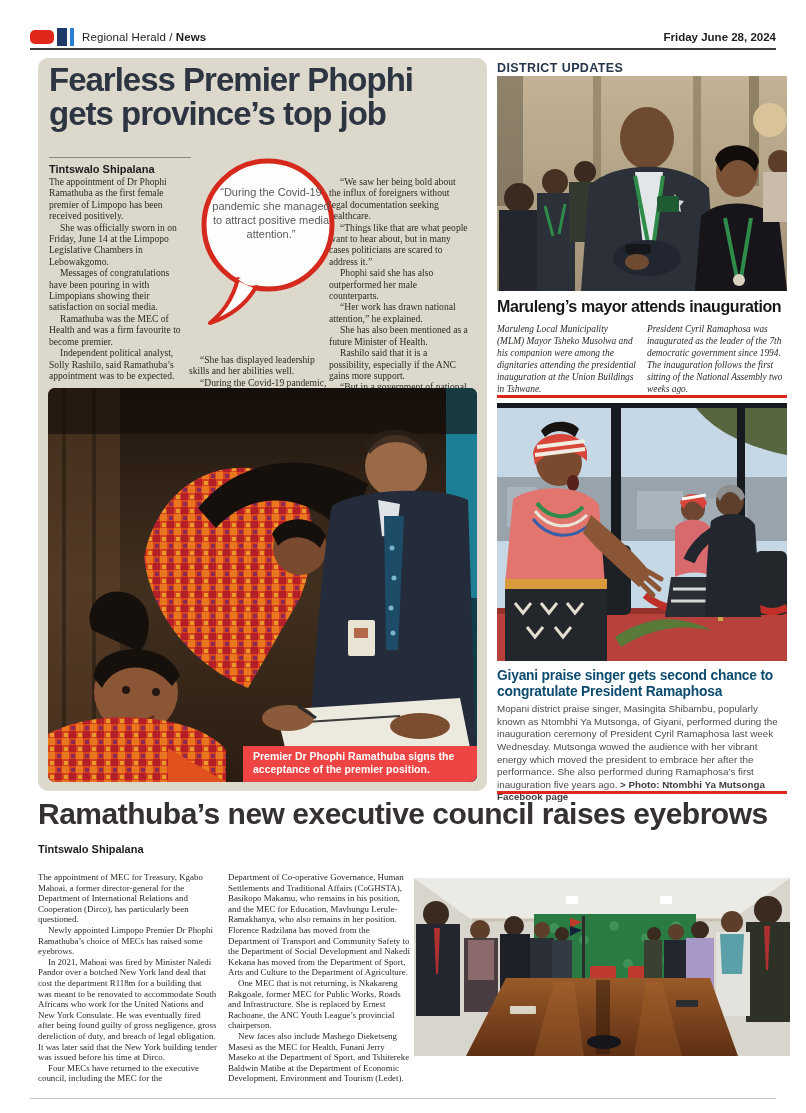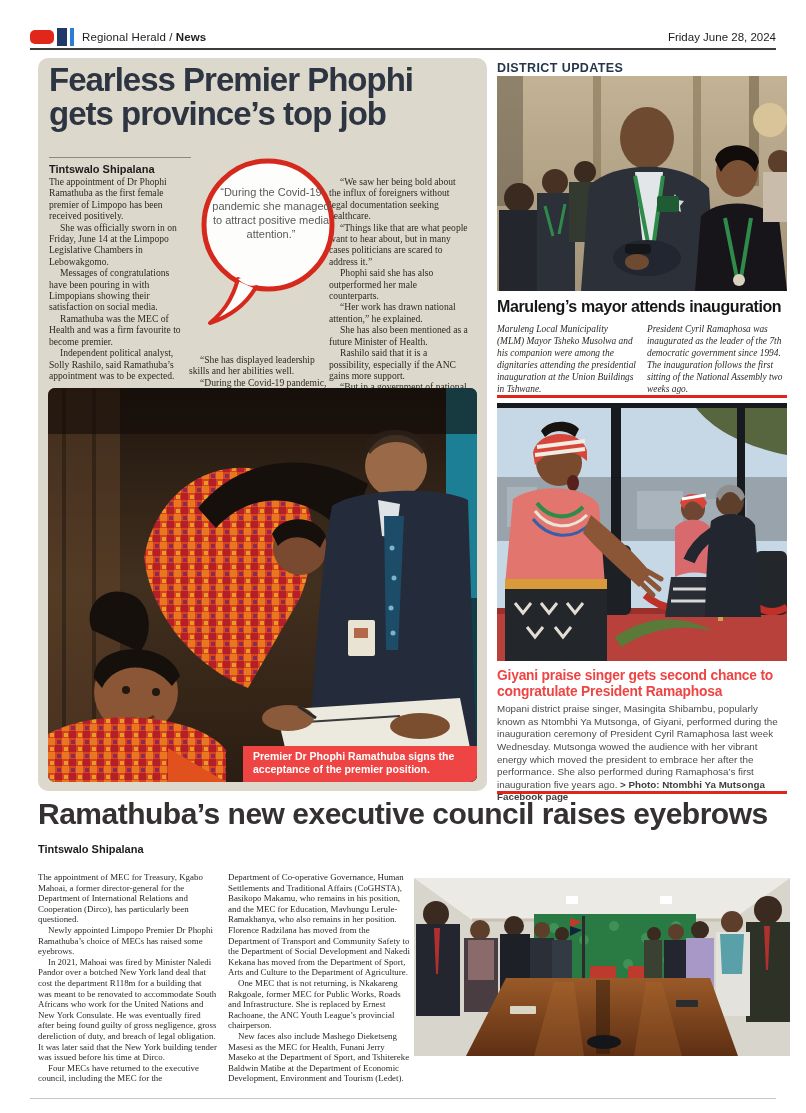--- a/index.html
+++ b/index.html
@@ -10,21 +10,21 @@
   
   .masthead { position:absolute; left:30px; top:26px; width:746px; height:22px;
               display:flex; align-items:center; justify-content:space-between; }
   .brand { display:flex; align-items:center; gap:8px; }
   .logo { display:flex; align-items:center; gap:3px; }
   .logo-red  { width:24px; height:14px; background:#e0271a; border-radius:5px; }
   .logo-navy { width:10px; height:18px; background:#1f3a68; }
   .logo-blue { width:4px;  height:18px; background:#2a7fd4; }
   .brand-text { font-size:11.5px; color:#1d1d1d; letter-spacing:.1px; }
   .brand-text b { font-weight:700; }
-  .issue-date { font-size:11.5px; font-weight:400; color:#1d1d1d;text-align:right; }
+  .issue-date { font-size:11.5px; font-weight:700; color:#1d1d1d;text-align:right; }
   .masthead-rule { position:absolute; left:30px; top:48px; width:746px; height:2px; background:#3c3c3c; }
   .footer-rule { position:absolute; left:30px; top:1098px; width:746px; height:1px; background:#c7c7c2; }
 
   
   .lead-panel { position:absolute; left:38px; top:58px; width:449px; height:733px;
                 background:#dcd8cb; border-radius:10px; }
   .lead-headline { position:absolute; left:11px; top:5px; width:432px;
                    font-size:33px; line-height:1.04; font-weight:800; letter-spacing:-1px;
                    color:#2e3542; }
   .lead-byline { position:absolute; left:11px; top:99px; width:142px;
@@ -57,21 +57,21 @@
   .story1-headline { position:absolute; left:0; top:240px; width:290px;
                      font-size:16px; font-weight:600; letter-spacing:-.4px; color:#17171a; }
   .story1-cols { position:absolute; left:0; top:266px; width:290px; display:flex; gap:10px;font-style:italic; }
   .story1-cols .scol { width:140px; font-family:"Liberation Serif", serif; font-size:9.4px;
                        line-height:1.27; color:#2d2a25; }
   .rule-red { position:absolute; left:0; width:290px; height:3px; background:#e0261a; }
   .rule1 { top:337px; }
   .photo2 { position:absolute; left:0; top:345px; width:290px; height:258px; overflow:hidden; }
   .story2-headline { position:absolute; left:0; top:610px; width:290px;
                      font-size:13.8px; font-weight:700; line-height:1.16; letter-spacing:-.2px;
-                     color:#ef4444; }
+                     color:#0c4a6e; }
   .story2-body { position:absolute; left:0; top:645px; width:290px;
                  font-size:9.8px; line-height:1.29; color:#4c4c4c; }
   .story2-credit { font-weight:700; color:#3f3f3f; }
   .rule2 { top:733px; }
 
   
   .bottom-headline { position:absolute; left:38px; top:797px; width:752px;
                      font-size:30px; font-weight:600; letter-spacing:-.5px; color:#343130; }
   .bottom-byline { position:absolute; left:38px; top:843px; font-size:11px; font-weight:700; color:#1c1c1c; }
   .bottom-col1 { position:absolute; left:38px;  top:872px; width:179px; }

